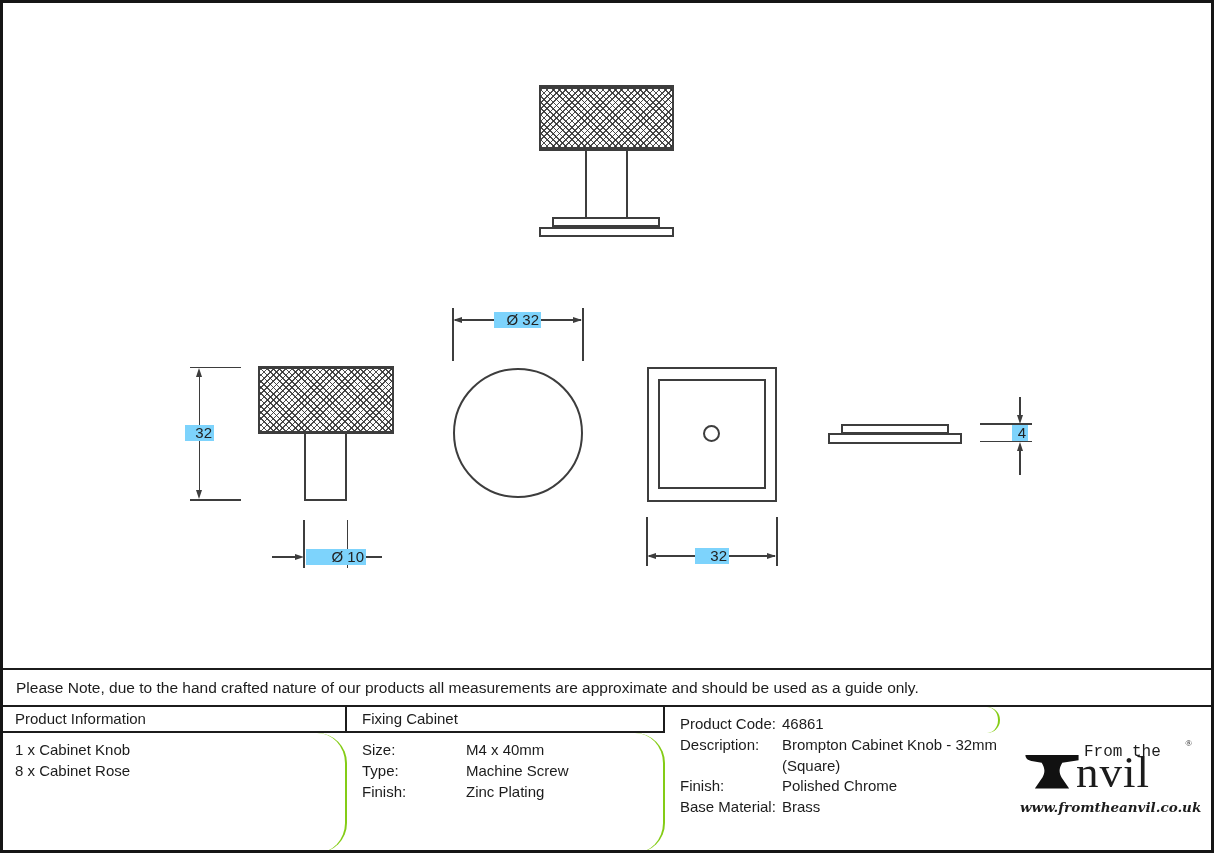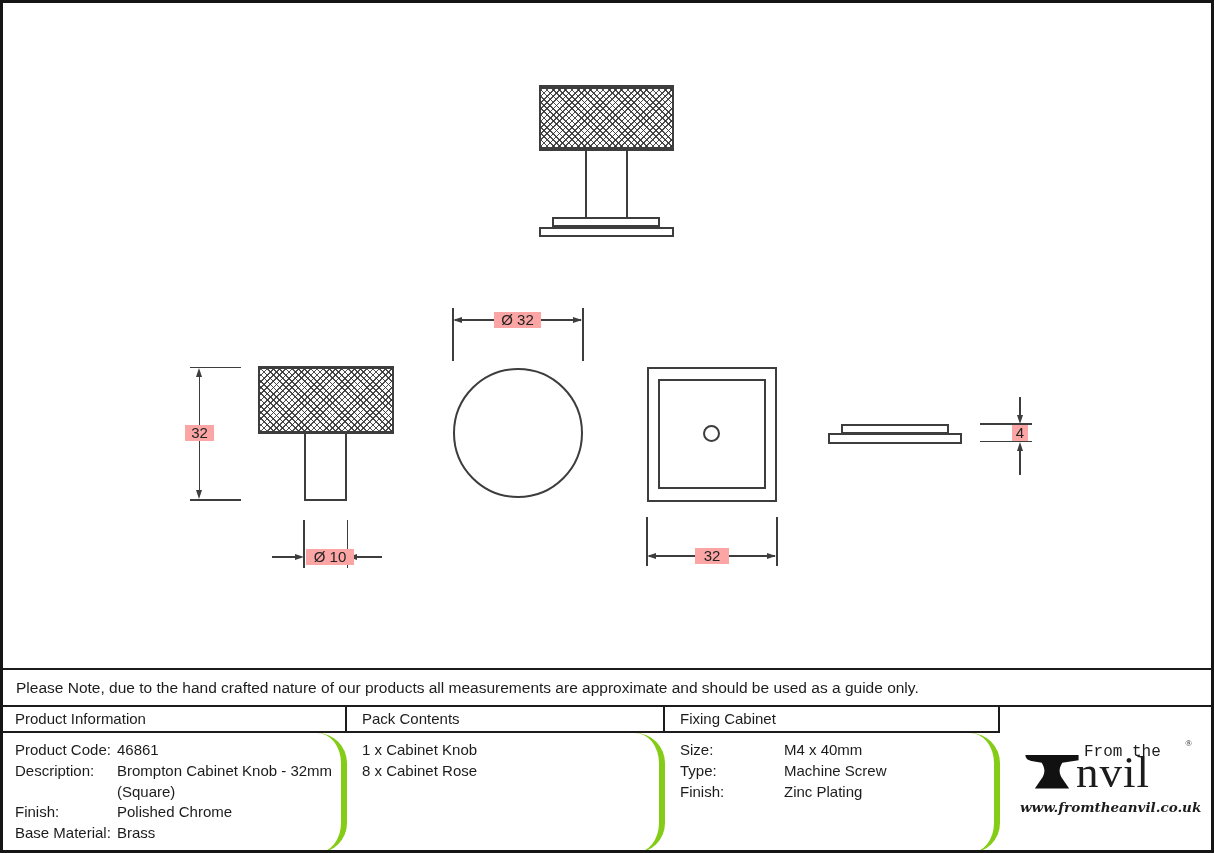--- a/index.html
+++ b/index.html
@@ -20,39 +20,39 @@
       repeating-linear-gradient(135deg, rgba(45,45,45,.85) 0 1.2px, transparent 1.2px 4.4px);
   }
   .ln { position:absolute; background:#3d3d3d; }
   .ar { position:absolute; width:0; height:0; border:solid transparent; }
   .ar-up    { border-width:0 3.5px 9px 3.5px; border-bottom-color:#3d3d3d; }
   .ar-down  { border-width:9px 3.5px 0 3.5px; border-top-color:#3d3d3d; }
   .ar-left  { border-width:3.5px 9px 3.5px 0; border-right-color:#3d3d3d; }
   .ar-right { border-width:3.5px 0 3.5px 9px; border-left-color:#3d3d3d; }
   .dimtext {
     position:absolute; font-size:15px; line-height:16px; color:#222;
-    background:#fca5a5; text-align:center; padding:0 2px; z-index:5;
+    background:#7dd3fc; text-align:right; padding:0 2px; z-index:5;
   }
   
   .note-bar {
     position:absolute; left:0; right:0; top:668px; height:39px;
     border-top:2px solid #1c1c1c; border-bottom:2px solid #1c1c1c;
     display:flex; align-items:center; padding-left:16px; font-size:15.5px;
   }
   
   .spec-table {
     position:absolute; left:0; right:0; top:707px; bottom:0;
     display:grid; grid-template-columns:347px 318px 335px 1fr;
     grid-template-rows:26px 1fr; font-size:15px;
   }
   .th {
     border-right:2px solid #1c1c1c; border-bottom:2px solid #1c1c1c;
     padding:3px 0 0 15px; white-space:nowrap; overflow:hidden;
   }
-  .td { border-right:6px solid #84cc16; padding:7px 0 0 15px;border-radius:30px; }
+  .td { border-right:2px solid #84cc16; padding:7px 0 0 15px;border-radius:30px; }
   .specline { line-height:20.8px; white-space:nowrap; }
   .specline .lbl { display:inline-block; width:102px; }
   .fs .lbl { width:104px; }
   .logo-cell {
     grid-column:4; grid-row:1 / span 3; display:flex;
     align-items:center; justify-content:center;
   }
   
   .logo { position:relative; width:162px; height:76px; }
   .logo .fromthe {
@@ -99,21 +99,21 @@
         <div class="dimtext" style="left:185px; top:425px; width:29px;">32</div>
       </div>
 
       <div>
         <div class="ln" style="left:303.3px; top:520px; width:1.5px; height:48px;"></div>
         <div class="ln" style="left:346.8px; top:520px; width:1.5px; height:48px;"></div>
         <div class="ln" style="left:272px; top:556.3px; width:25px; height:1.5px;"></div>
         <div class="ar ar-right" style="left:295px; top:553.5px;"></div>
         <div class="ln" style="left:357px; top:556.3px; width:25px; height:1.5px;"></div>
         <div class="ar ar-left" style="left:348px; top:553.5px;"></div>
-        <div class="dimtext" style="left:306px; top:549px; width:48px;">Ø 10</div>
+        <div class="dimtext" style="left:306px; top:549px; width:60px;">Ø 10</div>
       </div>
     </div>
 
     <div>
       <div class="shape" style="left:453px; top:368px; width:130px; height:130px; border-radius:50%;"></div>
       <div>
         <div class="ln" style="left:452.3px; top:308px; width:1.5px; height:53px;"></div>
         <div class="ln" style="left:582.3px; top:308px; width:1.5px; height:53px;"></div>
         <div class="ln" style="left:455px; top:319.3px; width:126px; height:1.5px;"></div>
         <div class="ar ar-left" style="left:453px; top:316.5px;"></div>
@@ -150,21 +150,20 @@
       </div>
     </div>
   </div>
 
   <div class="note-bar">
     <span>Please Note, due to the hand crafted nature of our products all measurements are approximate and should be used as a guide only.</span>
   </div>
 
   <div class="spec-table">
     <div class="th">Product Information</div>
-    <div class="th">Pack Contents</div>
     <div class="th">Fixing Cabinet</div>
 
     <div class="logo-cell">
       <div class="logo">
         <span class="fromthe">From the</span>
         <span class="reg">®</span>
         <svg class="anvil-svg" width="56" height="48" viewBox="0 0 64 56">
           <path fill="#111" d="M1 7 L63 7 L63 13 L44 16 C40 23 40 27 43 33 L52 46 L12 46 L21 33 C24 27 24 23 20 16 L8 14 C3 13 1 10 1 7 Z"></path>
         </svg>
         <span class="brand">nvil</span>

